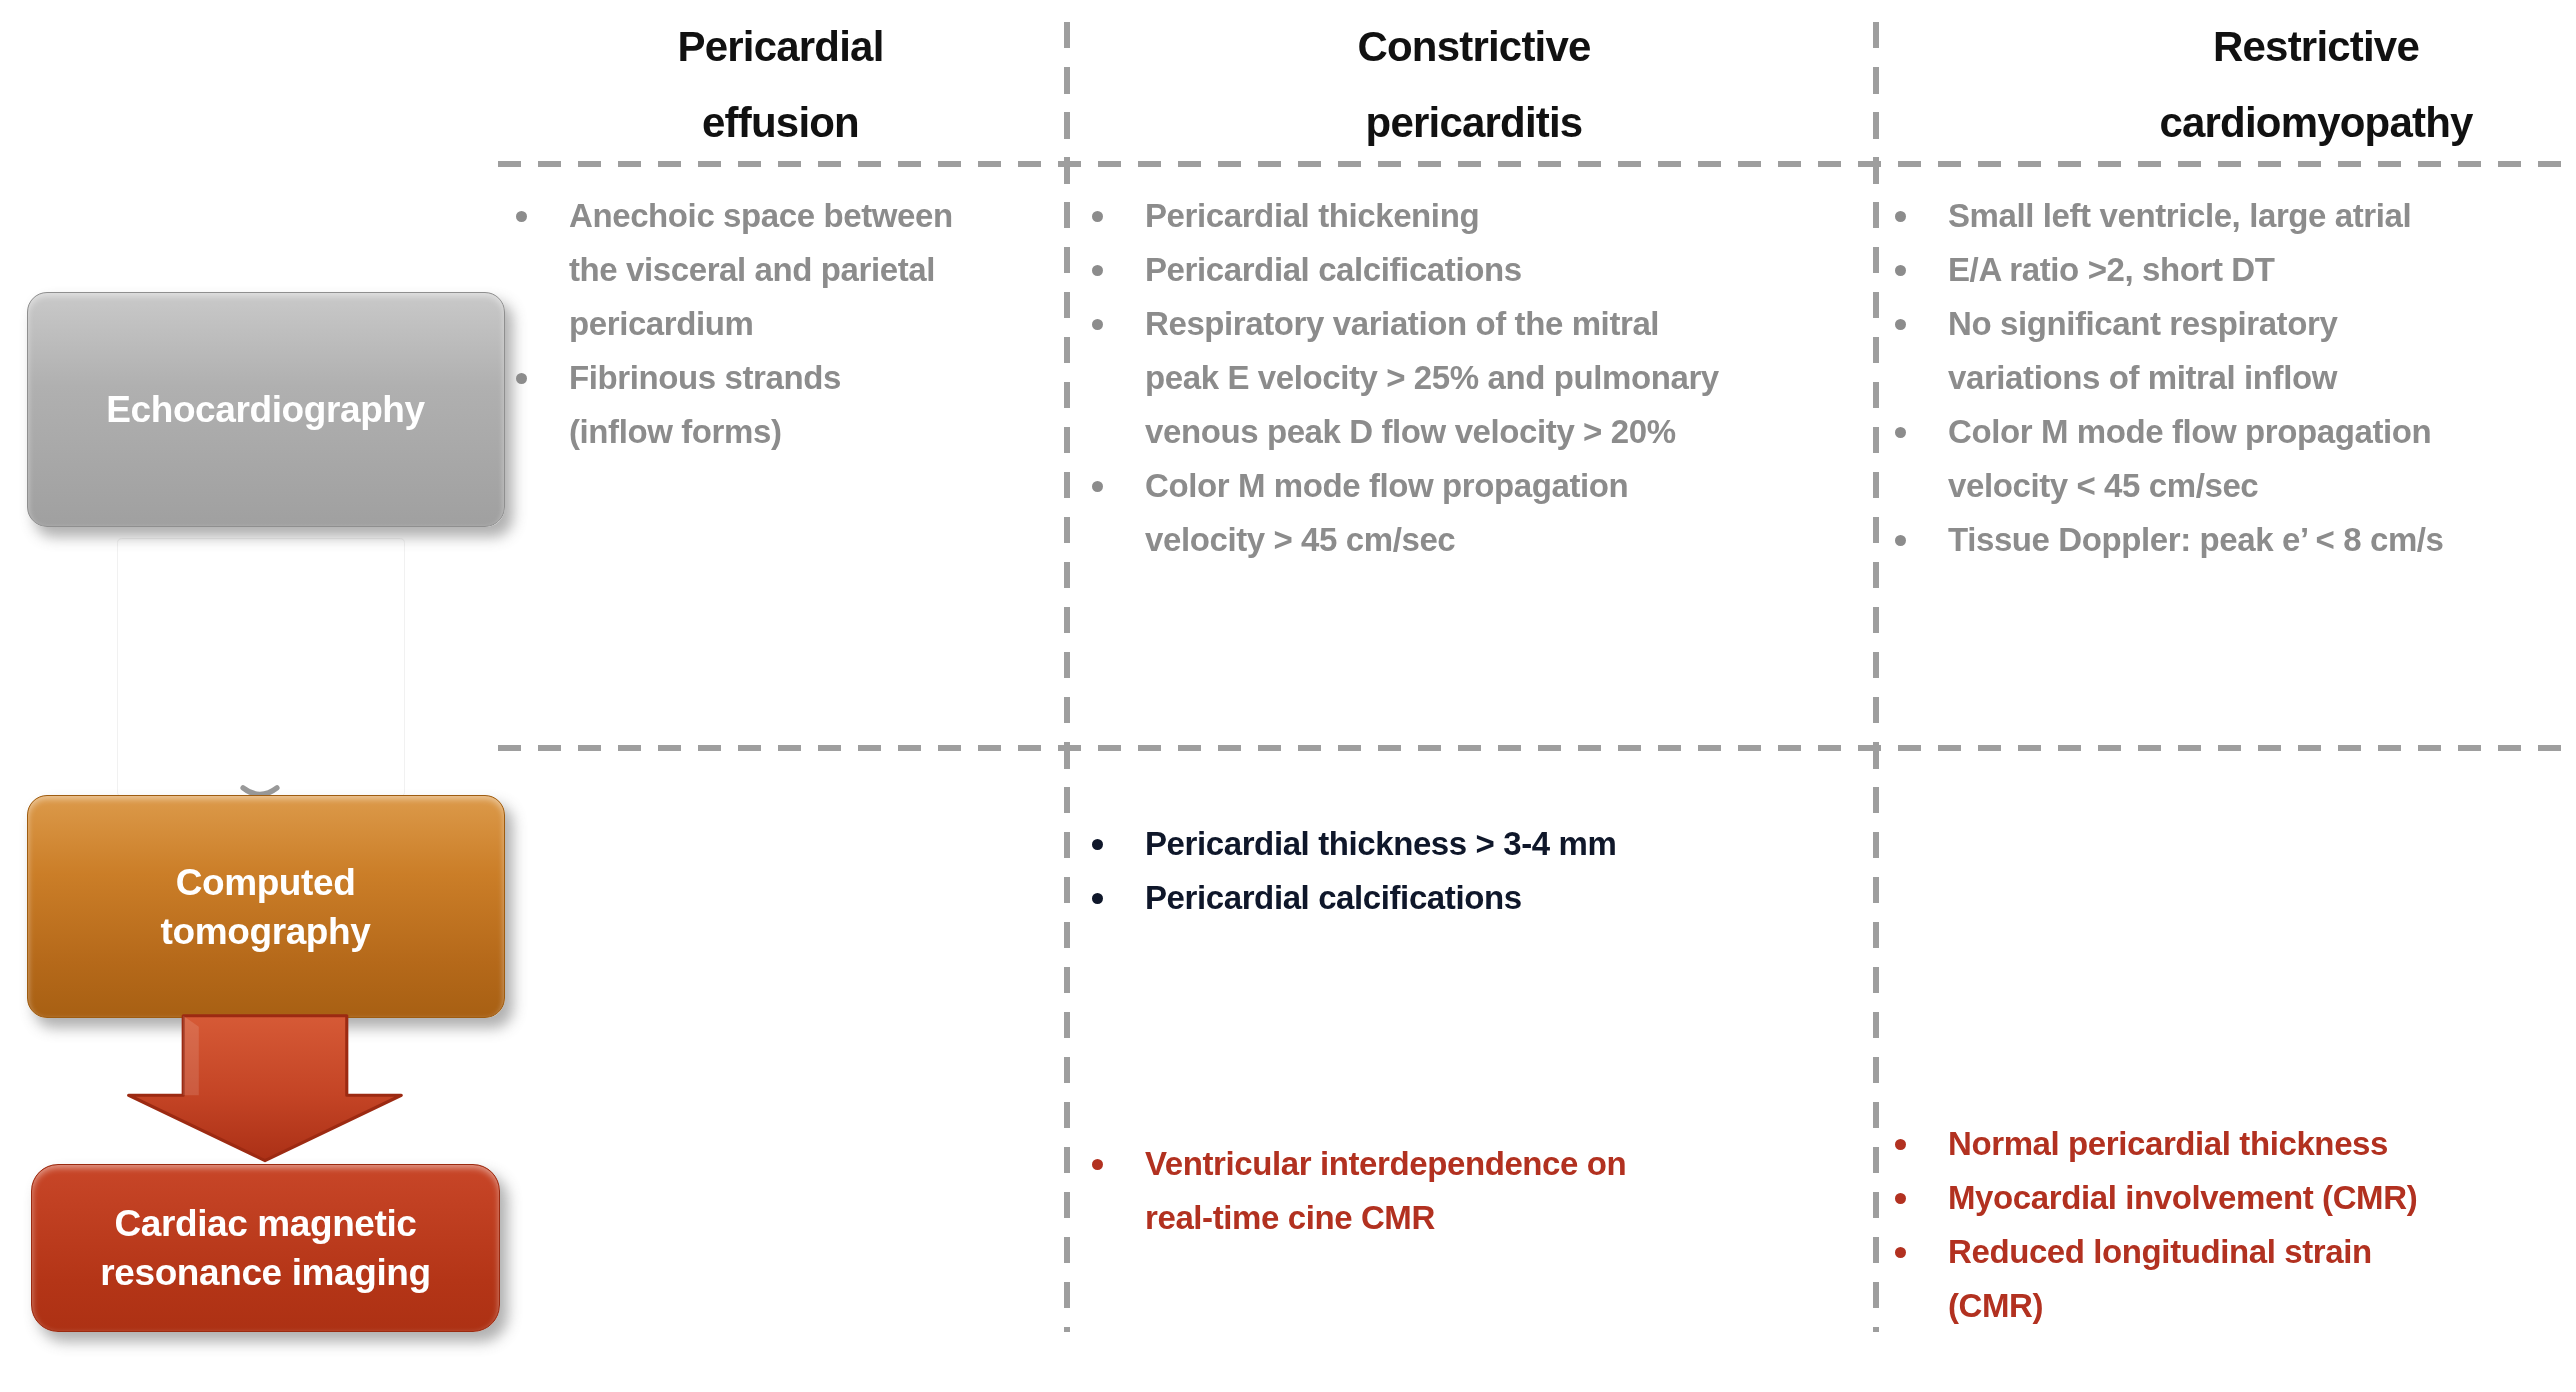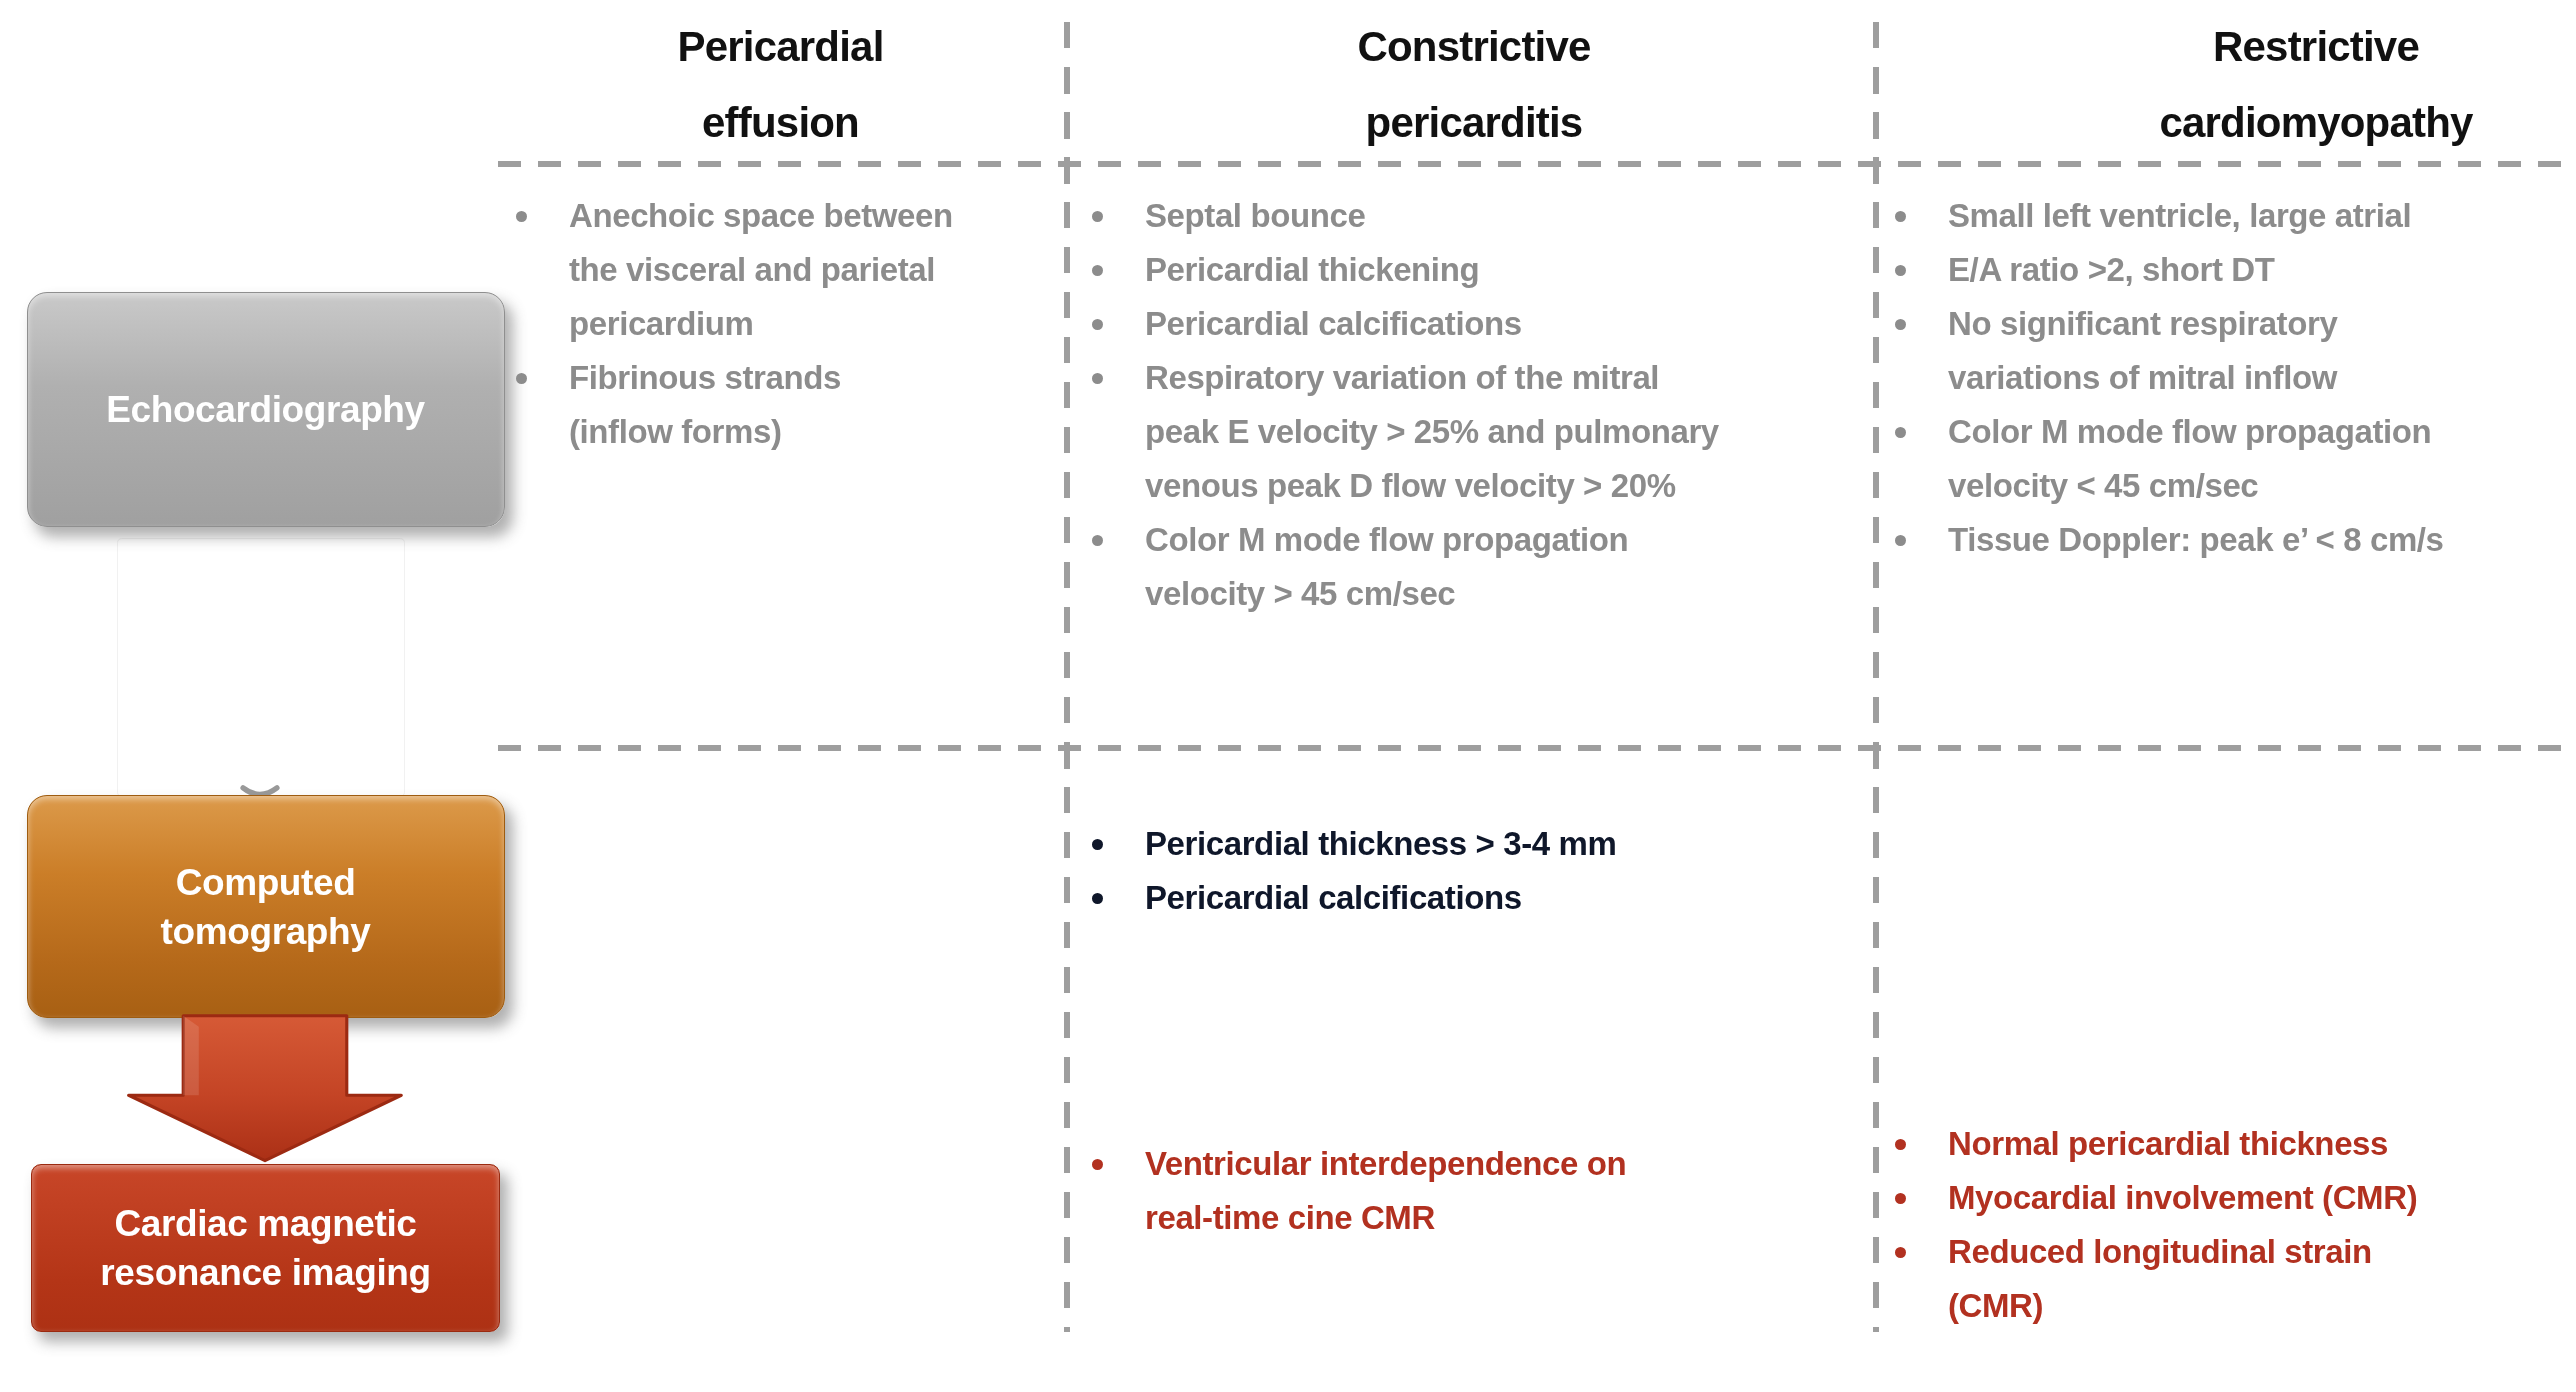--- a/index.html
+++ b/index.html
@@ -54,21 +54,21 @@
     left:26.5px;top:292px;width:476px;height:233px;
     background:linear-gradient(180deg,#c9c9c9 0%,#b0b0b0 40%,#a0a0a0 100%);
     border:1.6px solid #8f8f8f;
   }
   #ct-box{
     left:26.5px;top:795px;width:476px;height:221px;
     background:linear-gradient(180deg,#dc9a4a 0%,#cb7e28 35%,#b5691a 75%,#a86013 100%);
     border:1.6px solid #9e5c10;
   }
   #cmr-box{
-    left:31px;top:1164px;width:467px;height:166px;border-radius:10px;
+    left:31px;top:1164px;width:467px;height:166px;border-radius:27px;
     background:linear-gradient(180deg,#c84628 0%,#b43517 70%,#ad3114 100%);
     border:1.6px solid #9a2a10;
   }
   
   #arrow-wrap{position:absolute;left:117px;top:1011px;width:296px;height:156px;}
   
   #artifact-box{
     position:absolute;left:117px;top:538px;width:286px;height:257px;
     background:#ffffff;border:1.6px solid #f1f1f1;border-radius:4.7px;
   }
@@ -125,21 +125,20 @@
     <ul>
         <li>Anechoic space between
 the visceral and parietal
 pericardium</li>
         <li>Fibrinous strands
 (inflow forms)</li>
       </ul>
   </div>
   <div class="cell gray-text" style="left:1083px;top:189px;width:786px;">
     <ul>
-        <li>Septal bounce</li>
         <li>Pericardial thickening</li>
         <li>Pericardial calcifications</li>
         <li>Respiratory variation of the mitral
 peak E velocity &gt; 25% and pulmonary
 venous peak D flow velocity &gt; 20%</li>
         <li>Color M mode flow propagation
 velocity &gt; 45 cm/sec</li>
       </ul>
   </div>
   <div class="cell gray-text" style="left:1886px;top:189px;width:685px;">

